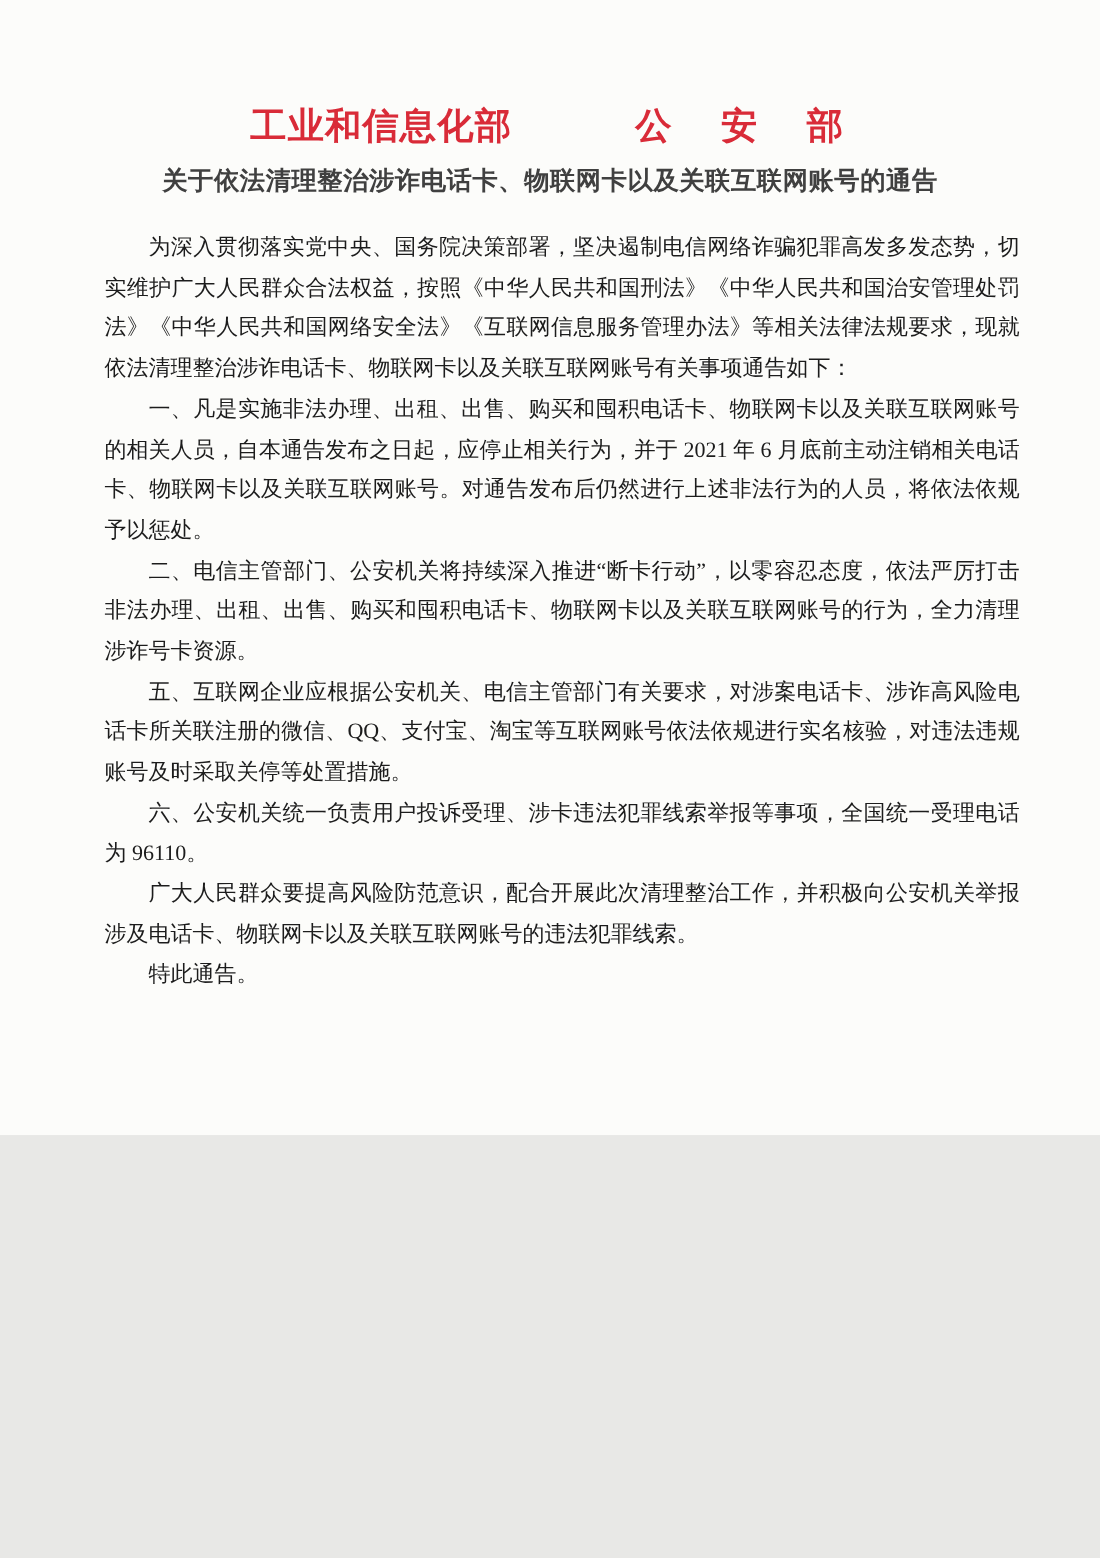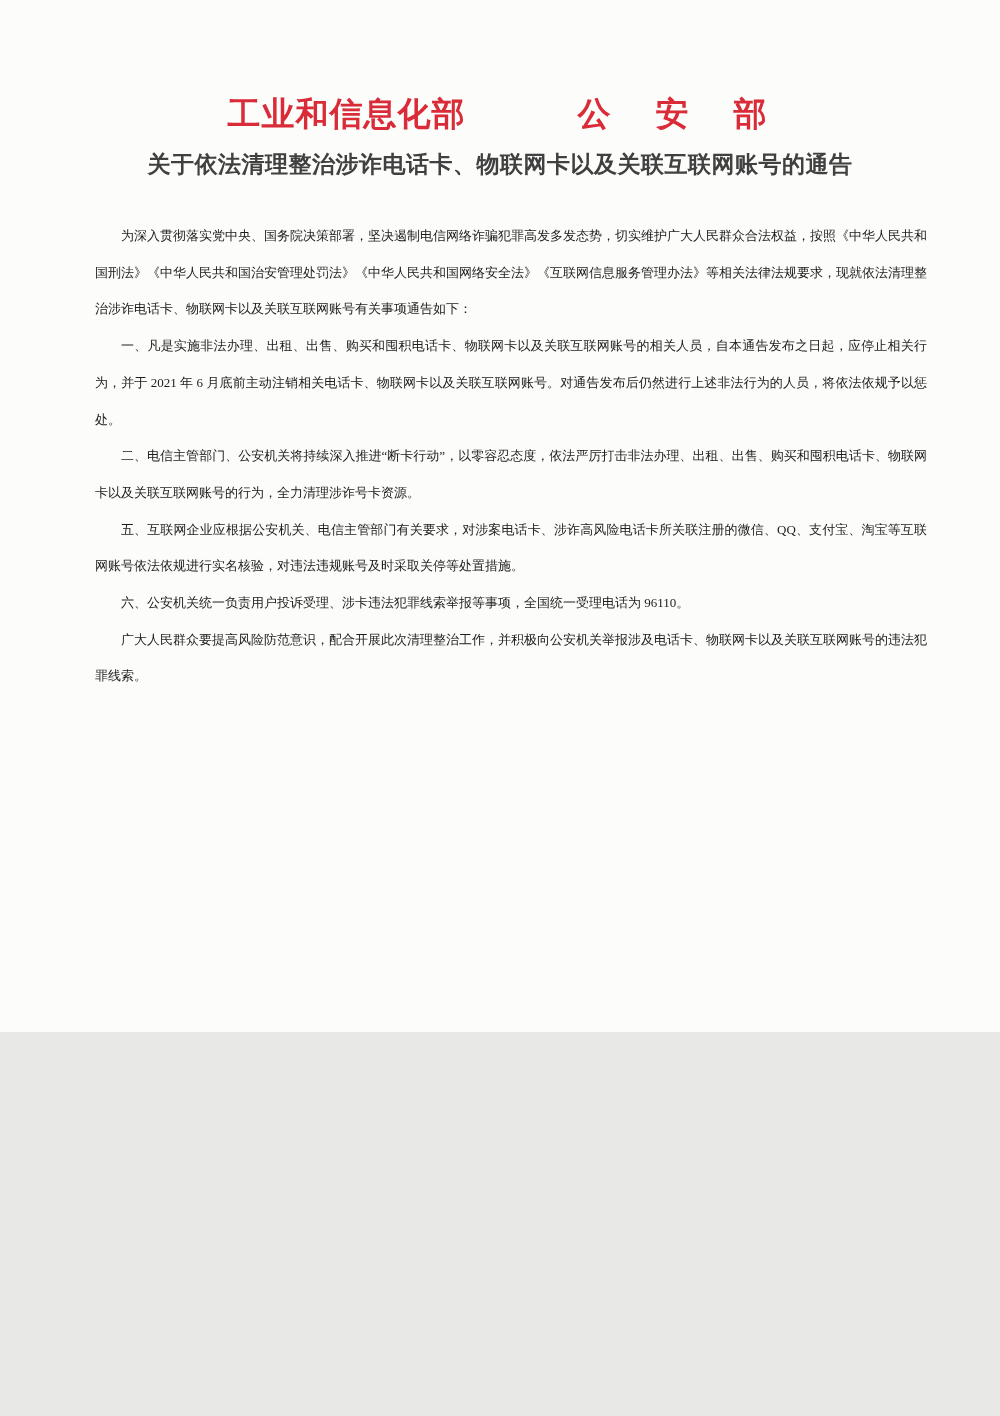--- a/index.html
+++ b/index.html
@@ -19,22 +19,22 @@
     letter-spacing:1px;
   }
   .ministry-2 { letter-spacing:6px; }
   .doc-title {
     position:absolute; top:149px; left:0; width:100%;
     margin:0; text-align:center;
     font-size:23px; font-weight:bold; color:#404040;
     letter-spacing:0.5px;
   }
   .doc-body {
-    position:absolute; top:218px; left:95px; width:832px;
-    font-size:13px; line-height:36.7px;
+    position:absolute; top:207px; left:95px; width:832px;
+    font-size:20px; line-height:36.7px;
     text-align:justify; text-justify:inter-ideograph;
   }
   .doc-body p { margin:0; text-indent:2em; }
   .seal-area { position:absolute; left:0; top:0; width:100%; height:100%; pointer-events:none; }
   .seal { position:absolute; opacity:0.93; }
   .seal-left  { left:321px; top:1105px; width:156px; height:156px; }
   .seal-right { left:528px; top:1108px; width:157px; height:157px; }
   .seal svg { width:100%; height:100%; display:block; }
   .overlay-sig {
     position:absolute; color:#262626; font-weight:bold; white-space:nowrap;
@@ -55,20 +55,21 @@
 
   <h1 class="doc-title">关于依法清理整治涉诈电话卡、物联网卡以及关联互联网账号的通告</h1>
 
   <div class="doc-body">
     <p>为深入贯彻落实党中央、国务院决策部署，坚决遏制电信网络诈骗犯罪高发多发态势，切实维护广大人民群众合法权益，按照《中华人民共和国刑法》《中华人民共和国治安管理处罚法》《中华人民共和国网络安全法》《互联网信息服务管理办法》等相关法律法规要求，现就依法清理整治涉诈电话卡、物联网卡以及关联互联网账号有关事项通告如下：</p>
     <p>一、凡是实施非法办理、出租、出售、购买和囤积电话卡、物联网卡以及关联互联网账号的相关人员，自本通告发布之日起，应停止相关行为，并于 2021 年 6 月底前主动注销相关电话卡、物联网卡以及关联互联网账号。对通告发布后仍然进行上述非法行为的人员，将依法依规予以惩处。</p>
     <p>二、电信主管部门、公安机关将持续深入推进“断卡行动”，以零容忍态度，依法严厉打击非法办理、出租、出售、购买和囤积电话卡、物联网卡以及关联互联网账号的行为，全力清理涉诈号卡资源。</p>
     <p>五、互联网企业应根据公安机关、电信主管部门有关要求，对涉案电话卡、涉诈高风险电话卡所关联注册的微信、QQ、支付宝、淘宝等互联网账号依法依规进行实名核验，对违法违规账号及时采取关停等处置措施。</p>
     <p>六、公安机关统一负责用户投诉受理、涉卡违法犯罪线索举报等事项，全国统一受理电话为 96110。</p>
     <p>广大人民群众要提高风险防范意识，配合开展此次清理整治工作，并积极向公安机关举报涉及电话卡、物联网卡以及关联互联网账号的违法犯罪线索。</p>
+    <p>特此通告。</p>
   </div>
 
   <div class="seal-area">
 
     <div class="seal seal-left">
       <svg viewBox="0 0 156 156">
         <circle cx="78" cy="78" r="71" fill="none" stroke="#d5394f" stroke-width="7"></circle>
         <path id="ringL" d="M 27.2 113.6 A 62 62 0 1 1 128.8 113.6" fill="none"></path>
         <text font-size="19" font-weight="bold" fill="#d5394f" font-family="Liberation Serif, DejaVu Serif, serif">
           <textPath href="#ringL" startOffset="0" textLength="268" lengthAdjust="spacingAndGlyphs">中华人民共和国工业和信息化部</textPath>

